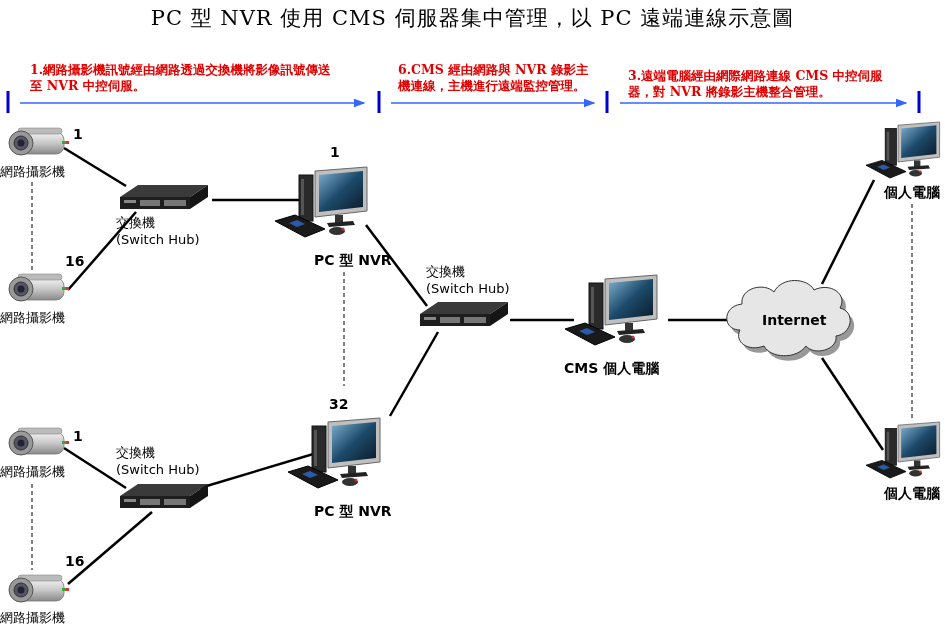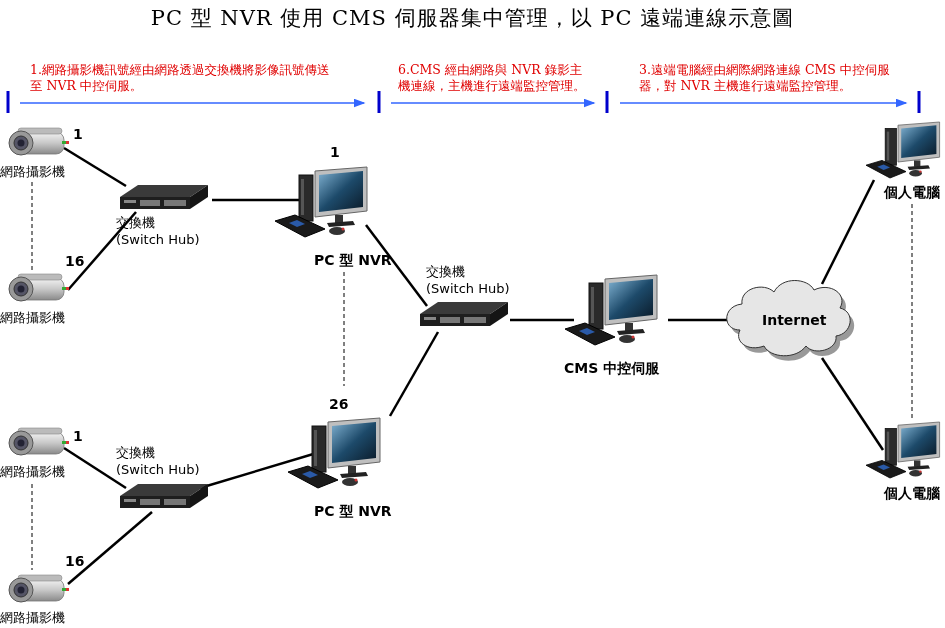--- a/index.html
+++ b/index.html
@@ -1,40 +1,40 @@
 <!DOCTYPE html>
 <html><head>
 <meta charset="utf-8">
 <style>
   html, body { margin:0; padding:0; background:#ffffff; }
   body { width:945px; height:628px; position:relative; overflow:hidden; font-family:"DejaVu Sans", sans-serif; }
   .abs { position:absolute; }
   #title { left:0; top:4px; width:945px; text-align:center; font-family:"DejaVu Serif", serif; font-size:21px; color:#000; letter-spacing:1px; }
-  .step { color:#e00000; font-family:"DejaVu Serif", serif; font-size:12.5px; line-height:16px; }
+  .step { color:#e00000; font-family:"DejaVu Serif", serif; font-size:12.5px; line-height:16px;font-weight:bold; }
   .lbl { font-size:13px; color:#000; text-align:left; white-space:nowrap; }
   .lbl-b { font-weight:bold; font-size:14px;padding-left:16px; }
   .num { font-weight:bold; font-size:14px; color:#000; }
   svg#lines { position:absolute; left:0; top:0; }
 </style>
 </head>
 <body>
 
 <div id="title" class="abs">PC 型 NVR 使用 CMS 伺服器集中管理，以 PC 遠端連線示意圖</div>
 
 <div class="abs step" style="left:30px;top:62px;">
   <div>1.網路攝影機訊號經由網路透過交換機將影像訊號傳送</div>
   <div>至 NVR 中控伺服。</div>
 </div>
 <div class="abs step" style="left:398px;top:62px;">
   <div>6.CMS 經由網路與 NVR 錄影主</div>
   <div>機連線，主機進行遠端監控管理。</div>
 </div>
-<div class="abs step" style="left:628px;top:62px;margin-left:11px;">
+<div class="abs step" style="left:628px;top:68px;">
   <div>3.遠端電腦經由網際網路連線 CMS 中控伺服</div>
-  <div>器，對 NVR 主機進行遠端監控管理。</div>
+  <div>器，對 NVR 將錄影主機整合管理。</div>
 </div>
 
 <svg id="lines" width="945" height="628">
   <defs>
     <marker id="ah" markerWidth="8" markerHeight="6" refX="7" refY="3" orient="auto">
       <path d="M0,0 L8,3 L0,6 Z" fill="#3366ff"></path>
     </marker>
     <linearGradient id="scr" x1="0" y1="0" x2="1" y2="1">
       <stop offset="0" stop-color="#7fb0d0"></stop>
         <stop offset="0.5" stop-color="#1d4a6a"></stop>
@@ -155,20 +155,20 @@
   <div>(Switch Hub)</div>
 </div>
 <div class="abs lbl" style="left:116px;top:444px;width:96px;">
   <div>交換機</div>
   <div>(Switch Hub)</div>
 </div>
 
 <div class="abs lbl lbl-b" style="left:298px;top:252px;width:90px;">PC 型 NVR</div>
 <div class="abs lbl lbl-b" style="left:298px;top:503px;width:90px;">PC 型 NVR</div>
 <div class="abs num" style="left:330px;top:144px;">1</div>
-<div class="abs num" style="left:329px;top:396px;">26</div>
+<div class="abs num" style="left:329px;top:396px;">32</div>
 
-<div class="abs lbl lbl-b" style="left:548px;top:360px;width:140px;">CMS 中控伺服</div>
+<div class="abs lbl lbl-b" style="left:548px;top:360px;width:140px;">CMS 個人電腦</div>
 
 <div class="abs lbl lbl-b" style="left:746px;top:312px;width:76px;">Internet</div>
 
 <div class="abs lbl lbl-b" style="left:868px;top:184px;width:74px;">個人電腦</div>
 <div class="abs lbl lbl-b" style="left:868px;top:485px;width:74px;">個人電腦</div>
 
 </body></html>

